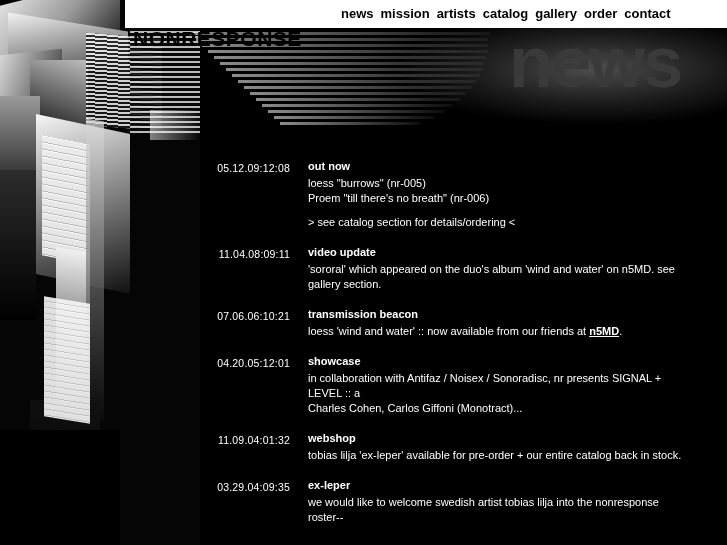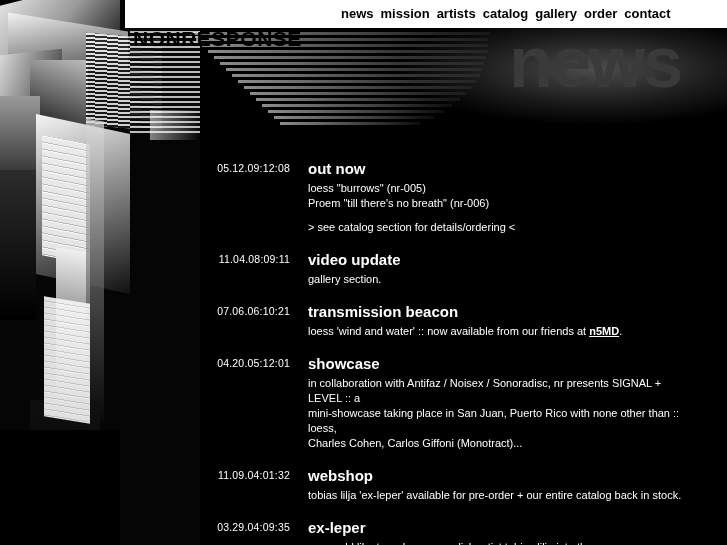--- a/index.html
+++ b/index.html
@@ -137,21 +137,21 @@
     font-size: 10.5px;
     color: #ffffff;
     letter-spacing: 0.2px;
     white-space: nowrap;
   }
   .entry .body {
     margin-left: 308px;
     margin-right: 40px;
   }
   .entry .title {
-    font-size: 15px;
+    font-size: 11px;
     font-weight: bold;
     color: #ffffff;
     margin-bottom: 4px;
   }
   .entry .line {
     font-size: 11px;
     color: #ffffff;
     line-height: 15px;
   }
   .entry .spacer { height: 9px; }
@@ -231,38 +231,38 @@
         <div class="line">Proem "till there's no breath" (nr-006)</div>
         <div class="spacer"></div>
         <div class="line">&gt; see catalog section for details/ordering &lt;</div>
       </div>
     </div>
 
     <div class="entry">
       <div class="date">11.04.08:09:11</div>
       <div class="body">
         <div class="title">video update</div>
+        <div class="line">'sororal' which appeared on the duo's album 'wind and water' on n5MD. see</div>
         <div class="line">gallery section.</div>
       </div>
     </div>
 
     <div class="entry">
       <div class="date">07.06.06:10:21</div>
       <div class="body">
         <div class="title">transmission beacon</div>
         <div class="line"><span>loess 'wind and water' :: now available from our friends at </span><a class="inline" href="#">n5MD</a><span>.</span></div>
       </div>
     </div>
 
     <div class="entry">
       <div class="date">04.20.05:12:01</div>
       <div class="body">
         <div class="title">showcase</div>
         <div class="line">in collaboration with Antifaz / Noisex / Sonoradisc, nr presents SIGNAL + LEVEL :: a</div>
-        <div class="line">mini-showcase taking place in San Juan, Puerto Rico with none other than :: loess,</div>
         <div class="line">Charles Cohen, Carlos Giffoni (Monotract)...</div>
       </div>
     </div>
 
     <div class="entry">
       <div class="date">11.09.04:01:32</div>
       <div class="body">
         <div class="title">webshop</div>
         <div class="line">tobias lilja 'ex-leper' available for pre-order + our entire catalog back in stock.</div>
       </div>

